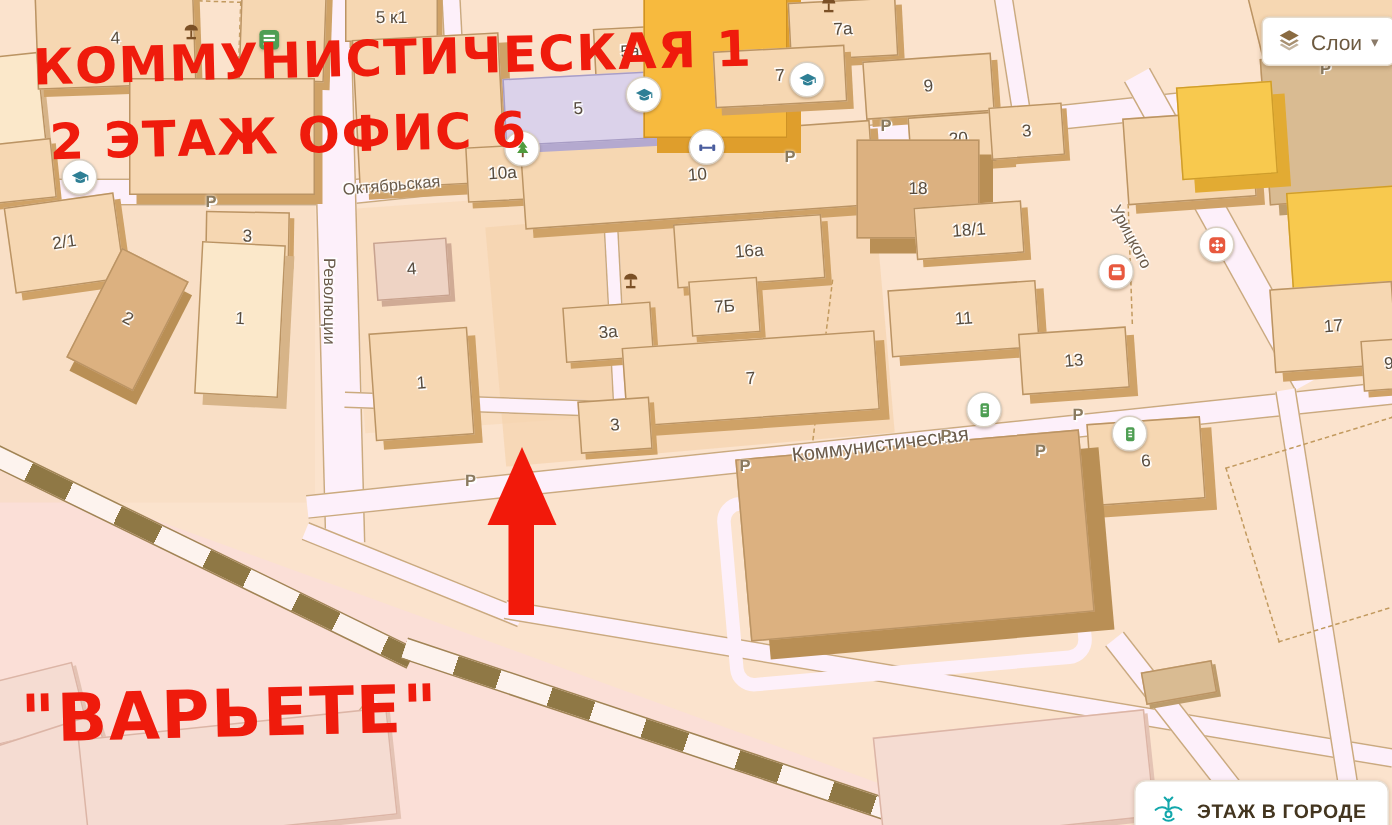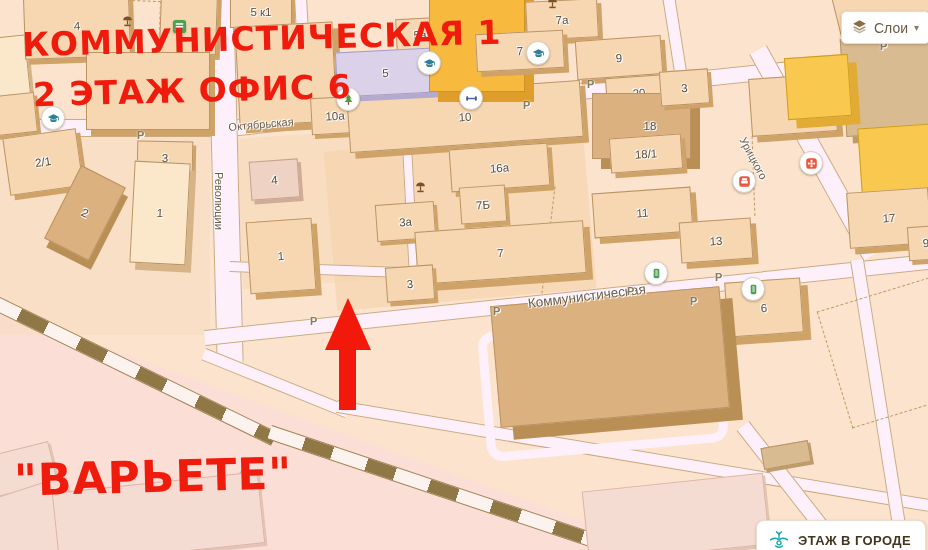--- a/index.html
+++ b/index.html
@@ -150,21 +150,21 @@
       </div>
       <div class="bld c-std" style="left: 476px; top: 32px; width: 86px; height: 36px; transform: rotate(-3deg); box-shadow: 4px 5px 0 var(--side);">
         <span class="bld-label">7</span>
       </div>
       <div class="bld c-std" style="left: 576px; top: 38px; width: 84px; height: 37px; transform: rotate(-4deg); box-shadow: 4px 5px 0 var(--side);">
         <span class="bld-label">9</span>
       </div>
       <div class="bld c-std" style="left: 606px; top: 76px; width: 64px; height: 31px; transform: rotate(-4deg); box-shadow: 4px 5px 0 var(--side);">
         <span class="bld-label">20</span>
       </div>
-      <div class="bld c-dark" style="left: 592px; top: 93px; width: 80px; height: 64px; transform: rotate(0deg); box-shadow: 9px 10px 0 var(--side); padding-left: 17px;">
+      <div class="bld c-dark" style="left: 571px; top: 93px; width: 80px; height: 64px; transform: rotate(0deg); box-shadow: 9px 10px 0 var(--side);">
         <span class="bld-label">18</span>
       </div>
       <div class="bld c-std" style="left: 610px; top: 136px; width: 70px; height: 33px; transform: rotate(-4deg); box-shadow: 4px 5px 0 var(--side);">
         <span class="bld-label">18/1</span>
       </div>
       <div class="bld c-std" style="left: 450px; top: 146px; width: 97px; height: 41px; transform: rotate(-4deg); box-shadow: 4px 5px 0 var(--side);">
         <span class="bld-label">16а</span>
       </div>
       <div class="bld c-std" style="left: 460px; top: 186px; width: 44px; height: 35px; transform: rotate(-4deg); box-shadow: 3px 4px 0 var(--side);">
         <span class="bld-label">7Б</span>

